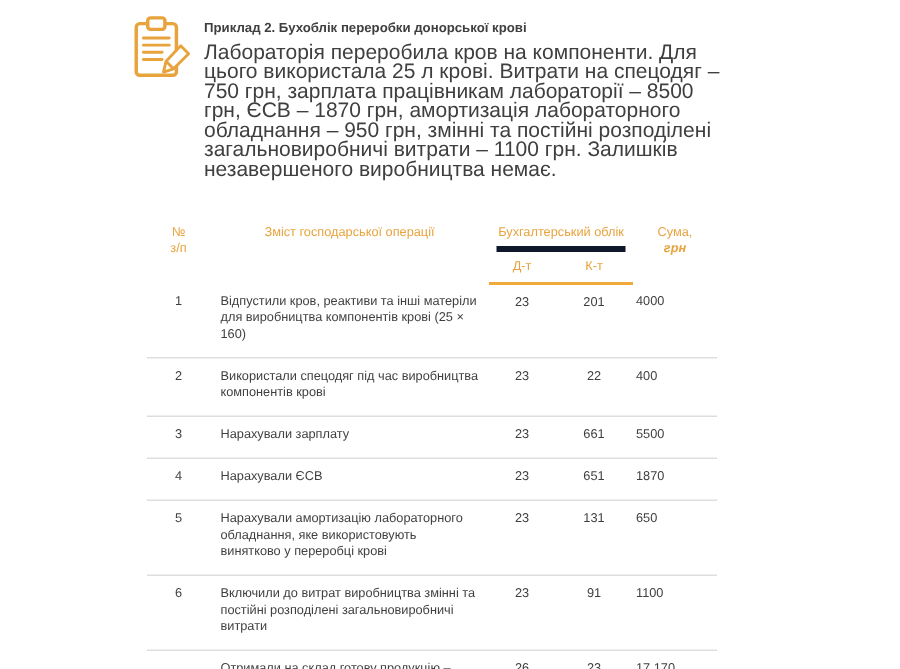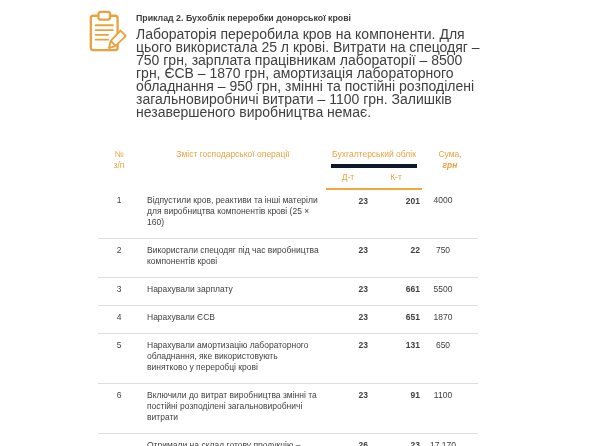--- a/index.html
+++ b/index.html
@@ -34,22 +34,22 @@
   thead tr.sub th { padding:2px 2px 5px 2px; border-bottom:2px solid #f2a93c; }
   thead tr.main th { border-bottom:0; }
   .sum-unit { font-style:italic;font-weight:bold; }
 
   tbody td {
     vertical-align:top; border-bottom:1px solid #dedede;
     padding:6px 2px 10px 2px; line-height:11px;
   }
   tbody td.num  { text-align:center; }
   tbody td.desc { text-align:left; padding-left:7px; padding-right:6px; white-space:pre-line; }
-  tbody td.dt, tbody td.kt { text-align:right;font-weight:bold; }
-  tbody td.sum  { text-align:center; padding-right:16px; }
+  tbody td.dt, tbody td.kt { text-align:center; }
+  tbody td.sum  { text-align:left; padding-right:16px; }
 </style>
 </head>
 <body>
 
 <div class="page">
 
   <div class="header-block">
     <span class="doc-icon">
       <svg viewBox="0 0 48 46" width="46" height="44">
         <g fill="none" stroke="#E8A33D" stroke-width="2.4" stroke-linejoin="round">
@@ -106,21 +106,21 @@
         <td class="desc">Відпустили кров, реактиви та інші матеріли для виробництва компонентів крові (25 × 160)</td>
         <td class="dt">23</td>
         <td class="kt">201</td>
         <td class="sum">4000</td>
       </tr>
       <tr>
         <td class="num">2</td>
         <td class="desc">Використали спецодяг під час виробництва компонентів крові</td>
         <td class="dt">23</td>
         <td class="kt">22</td>
-        <td class="sum">750</td>
+        <td class="sum">400</td>
       </tr>
       <tr>
         <td class="num">3</td>
         <td class="desc">Нарахували зарплату</td>
         <td class="dt">23</td>
         <td class="kt">661</td>
         <td class="sum">5500</td>
       </tr>
       <tr>
         <td class="num">4</td>

